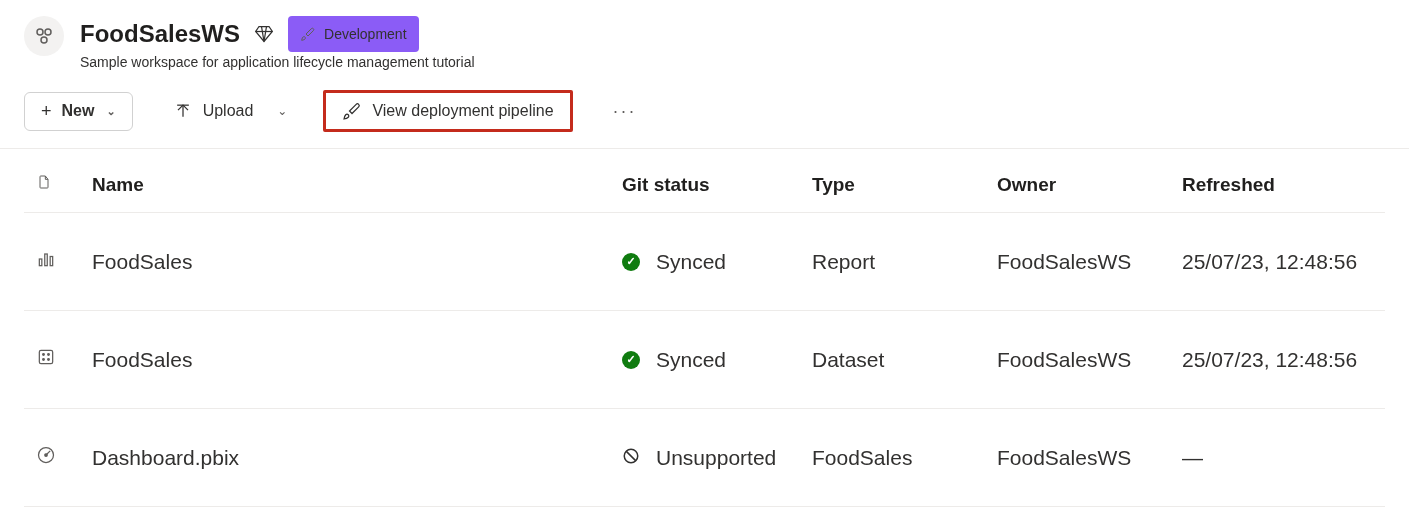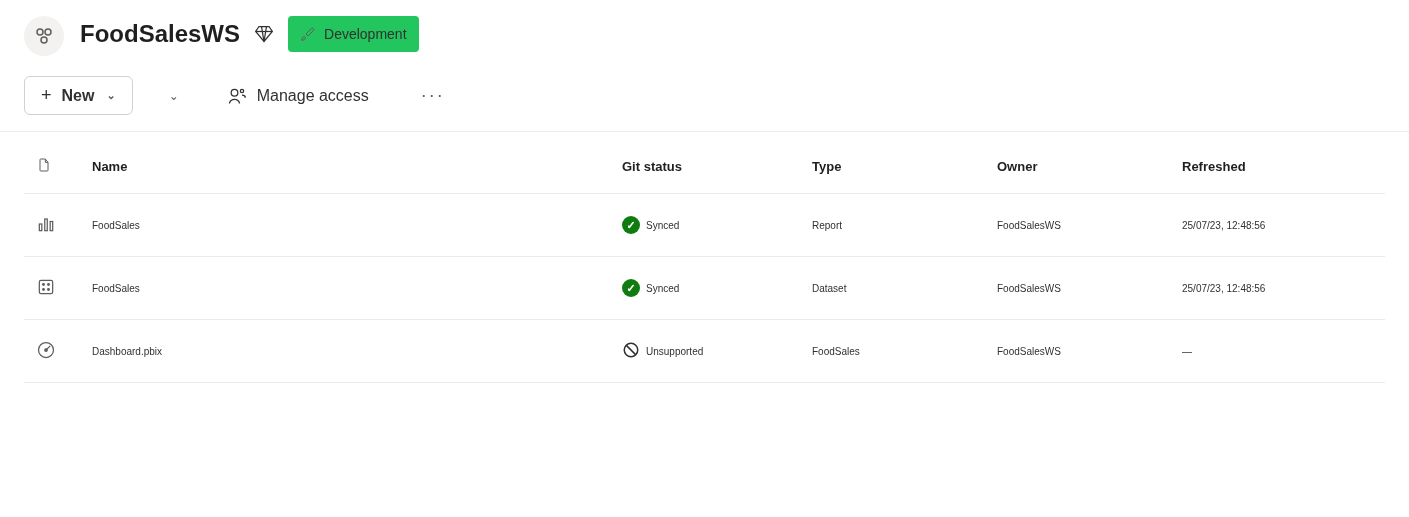--- a/index.html
+++ b/index.html
@@ -57,21 +57,21 @@
       display: inline-flex;
       align-items: center;
       justify-content: center;
     }
     .diamond-icon svg {
       stroke: #323130;
       fill: none;
       stroke-width: 1.5;
     }
     .stage-badge {
-      background: #22c55e;
+      background: #8b5cf6;
       border-radius: 4px;
       padding: 10px 12px;
       display: inline-flex;
       gap: 8px;
       font-size: 14px;
       color: #323130;
     }
     .stage-badge svg {
       width: 16px;
       height: 16px;
@@ -151,30 +151,30 @@
     }
     .table-container {
       padding: 0 24px;
     }
     .table {
       width: 100%;
       border-collapse: collapse;
     }
     .table th {
       text-align: left;
-      font-size: 13px;
+      font-size: 19px;
       font-weight: 600;
       color: #201f1e;
       padding: 24px 12px 16px 12px;
       border-bottom: 1px solid #edebe9;
     }
     .table td {
-      padding: 20px 12px;
+      padding: 36px 12px;
       border-bottom: 1px solid #edebe9;
-      font-size: 10px;
+      font-size: 21px;
       color: #323130;
       vertical-align: middle;
     }
     .col-icon { width: 56px; }
     .col-name { width: 530px; }
     .col-git { width: 190px; }
     .col-type { width: 185px; }
     .col-owner { width: 185px; }
     .col-refreshed { width: auto; }
     .item-icon {
@@ -185,21 +185,21 @@
     .item-icon svg {
       width: 20px;
       height: 20px;
       stroke: #605e5c;
       fill: none;
       stroke-width: 1.5;
     }
     .git-status {
       display: flex;
       align-items: center;
-      gap: 6px;
+      gap: 16px;
     }
     .status-circle {
       width: 18px;
       height: 18px;
       border-radius: 50%;
       display: flex;
       align-items: center;
       justify-content: center;
       flex-shrink: 0;
     }
@@ -255,45 +255,52 @@
           </svg>
       </span>
       <span class="stage-badge">
         <svg viewBox="0 0 24 24">
             <path d="M4.5 16.5c-1.5 1.5-2 5-2 5s3.5-.5 5-2c.8-.8.8-2.2 0-3-.8-.8-2.2-.8-3 0z"></path>
             <path d="M12 15l-3-3 8-8a2 2 0 0 1 3 3l-8 8z"></path>
           </svg>
         <span>Development</span>
       </span>
     </div>
+    <span class="subtitle">Sample workspace for application lifecycle management tutorial</span>
   </div>
 </div>
 
 <div class="toolbar">
   <button class="btn btn-new">
     <span class="plus">+</span>
     <span>New</span>
     <span class="chevron">⌄</span>
   </button>
 
   <div class="upload-group">
+    <button class="btn">
+      <svg viewBox="0 0 24 24">
+          <path d="M12 19V5"></path>
+          <path d="M6 11l6-6 6 6"></path>
+          <path d="M5 5h14"></path>
+        </svg>
+      <span>Upload</span>
+    </button>
     <span class="upload-chevron">⌄</span>
   </div>
 
-
-
-  <button class="btn">
+  <button class="btn btn-highlighted">
     <svg viewBox="0 0 24 24">
-        <circle cx="9" cy="8" r="4"></circle>
-        <path d="M3 21c0-3 3-5 6-5s6 2 6 5"></path>
-        <circle cx="18" cy="6" r="2"></circle>
-        <path d="M22 14c0-2-2-3-4-3"></path>
+        <path d="M4.5 16.5c-1.5 1.5-2 5-2 5s3.5-.5 5-2c.8-.8.8-2.2 0-3-.8-.8-2.2-.8-3 0z"></path>
+        <path d="M12 15l-3-3 8-8a2 2 0 0 1 3 3l-8 8z"></path>
       </svg>
-    <span>Manage access</span>
+    <span>View deployment pipeline</span>
   </button>
+
+
 
   <button class="more-btn">···</button>
 </div>
 
 <div class="table-container">
   <table class="table">
     <thead>
       <tr>
         <th class="col-icon th-icon">
           <svg viewBox="0 0 24 24">

